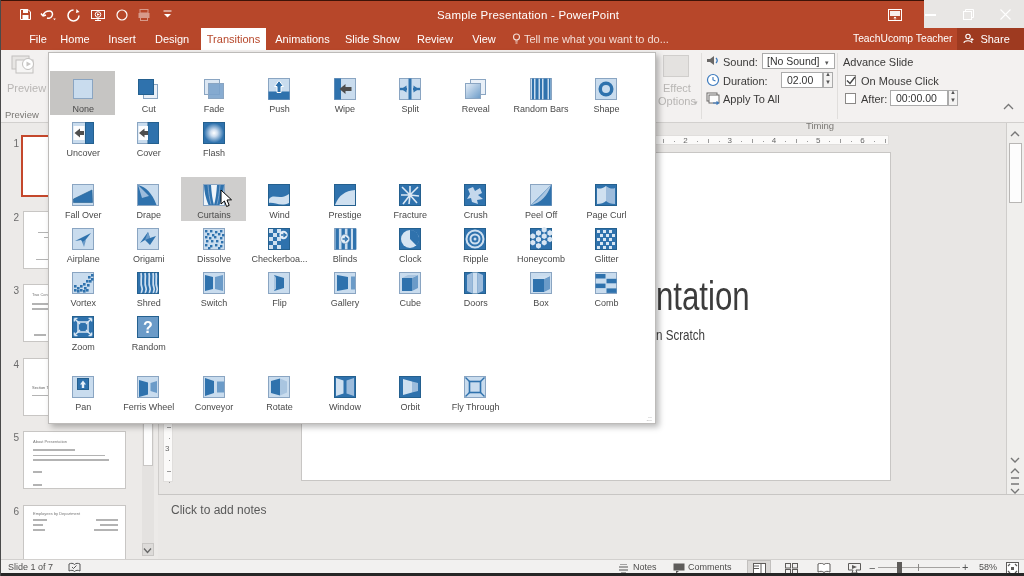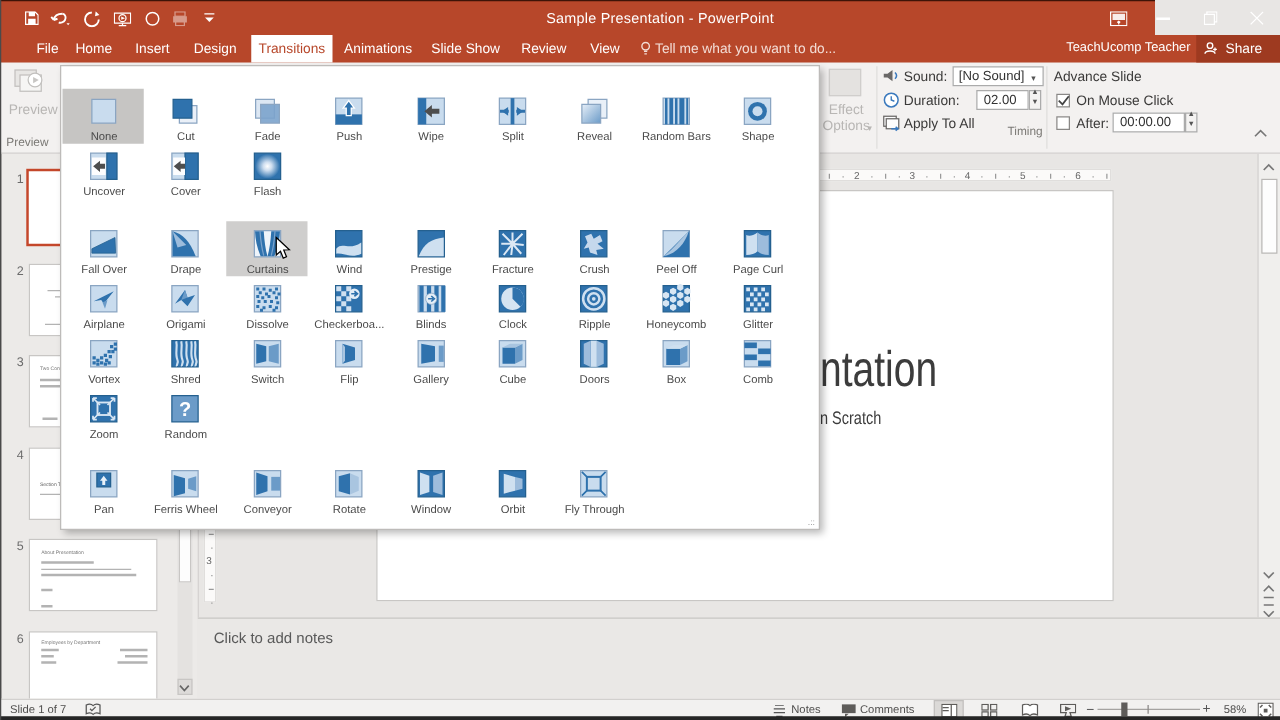--- a/index.html
+++ b/index.html
@@ -275,21 +275,21 @@
     <svg class="fix" style="left:846px;top:26px" width="10" height="9" viewBox="0 0 10 9">
         <path d="M1 4.5 L4 7.5 L9 1" stroke="#444" stroke-width="1.4" fill="none"></path>
       </svg>
     <div class="rlab" style="left:861px;top:25px">On Mouse Click</div>
     <div class="cbx" style="left:845px;top:43px"></div>
     <div class="rlab" style="left:861px;top:43px">After:</div>
     <div class="inbox" style="left:890px;top:40px;width:58px;height:16px;line-height:14px;padding-left:5px">00:00.00</div>
     <div style="left:948px;top:40px;width:10px;height:16px;border:1px solid #ababab;background:#f4f3f2"></div>
     <div style="left:950px;top:39px;font-size:6px;color:#555">▲</div>
     <div style="left:950px;top:47px;font-size:6px;color:#555">▼</div>
-    <div class="grplab" style="left:806px;top:50px">Timing</div>
+    <div class="grplab" style="left:806px;top:70px">Timing</div>
     <svg class="fix" style="left:1003px;top:53px" width="11" height="8" viewBox="0 0 11 8">
         <path d="M1 6 L5.5 1.5 L10 6" stroke="#777" stroke-width="1.3" fill="none"></path>
       </svg>
   </div>
 
   <div class="gal">
       <div class="gsel" style="left:1.2999999999999972px;top:18px"></div>
       <svg class="tic" style="left:22.0px;top:24px" width="24" height="24" viewBox="0 0 24 24">
         <rect x="2.5" y="2.5" width="19" height="19" fill="#c9dcee" stroke="#8aa5c2"></rect>
       </svg>

